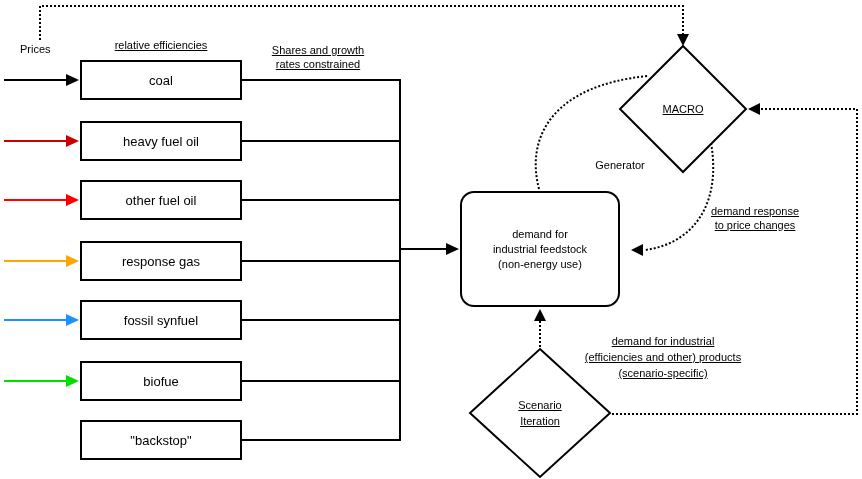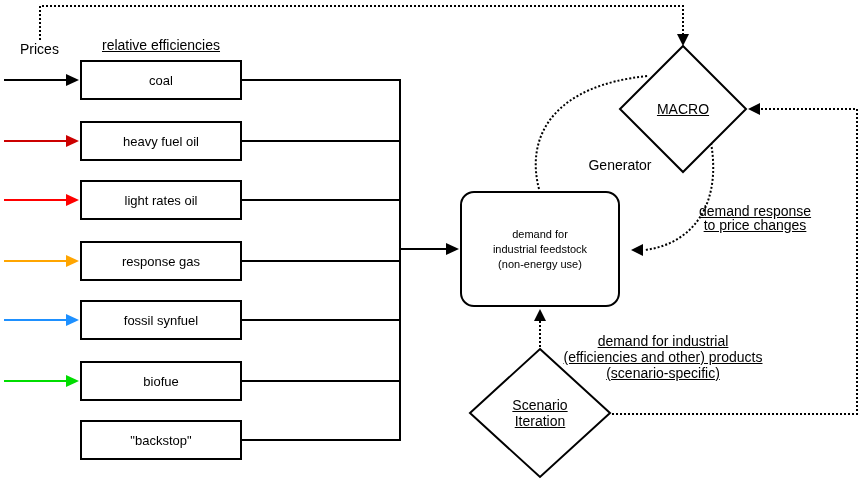--- a/index.html
+++ b/index.html
@@ -6,21 +6,21 @@
   .canvas{
     position:relative;width:862px;height:479px;background:#ffffff;
     font-family:"Liberation Sans",sans-serif;color:#000;overflow:hidden;
   }
   svg{position:absolute;left:0;top:0;}
   .k{stroke:#000000;stroke-width:2;fill:none;}
   .arrow-line{stroke-width:2;fill:none;}
   .dot{stroke:#000000;stroke-width:2;fill:none;stroke-dasharray:2 2;}
   .kf{fill:#000000;stroke:none;}
   .diamond{fill:#ffffff;stroke:#000000;stroke-width:2;}
-  .lbl{position:absolute;font-size:14px;line-height:14px;white-space:nowrap;}
+  .lbl{position:absolute;font-size:11px;line-height:14px;white-space:nowrap;}
   .ctr{text-align:center;text-decoration:underline;}
   .fuel-box{
     position:absolute;left:80px;width:158px;height:36px;border:2px solid #000;
     background:#fff;display:flex;align-items:center;justify-content:center;
     font-size:13px;
   }
   .demand-box{
     position:absolute;left:460px;top:191px;width:156px;height:112px;
     border:2px solid #000;border-radius:14px;background:#fff;
     display:flex;flex-direction:column;align-items:center;justify-content:center;
@@ -77,21 +77,21 @@
     <polygon class="diamond" points="540,349 610,413 540,477 470,413"></polygon>
   </svg>
 
   <div class="fuel-box" style="top:60px">
       <span>coal</span>
     </div>
   <div class="fuel-box" style="top:121px">
       <span>heavy fuel oil</span>
     </div>
   <div class="fuel-box" style="top:180px">
-      <span>light rates oil</span>
+      <span>other fuel oil</span>
     </div>
   <div class="fuel-box" style="top:241px">
       <span>response gas</span>
     </div>
   <div class="fuel-box" style="top:300px">
       <span>fossil synfuel</span>
     </div>
   <div class="fuel-box" style="top:361px">
       <span>biofue</span>
     </div>
@@ -106,20 +106,24 @@
   </div>
 
   <div class="lbl ctr" style="left:640px;top:102px;width:86px">MACRO</div>
   <div class="lbl ctr" style="left:490px;top:397px;width:100px;line-height:16px">
     <div>Scenario</div>
     <div>Iteration</div>
   </div>
 
   <div class="lbl" style="left:20px;top:42px">Prices</div>
   <div class="lbl ctr" style="left:80px;top:38px;width:162px">relative efficiencies</div>
+  <div class="lbl ctr" style="left:250px;top:43px;width:136px">
+    <div>Shares and growth</div>
+    <div>rates constrained</div>
+  </div>
   <div class="lbl" style="left:570px;top:158px;width:100px;text-align:center">Generator</div>
   <div class="lbl ctr" style="left:699px;top:204px;width:112px">
     <div>demand response</div>
     <div>to price changes</div>
   </div>
   <div class="lbl ctr" style="left:535px;top:333px;width:256px;line-height:16px">
     <div>demand for industrial</div>
     <div>(efficiencies and other) products</div>
     <div>(scenario-specific)</div>
   </div>

